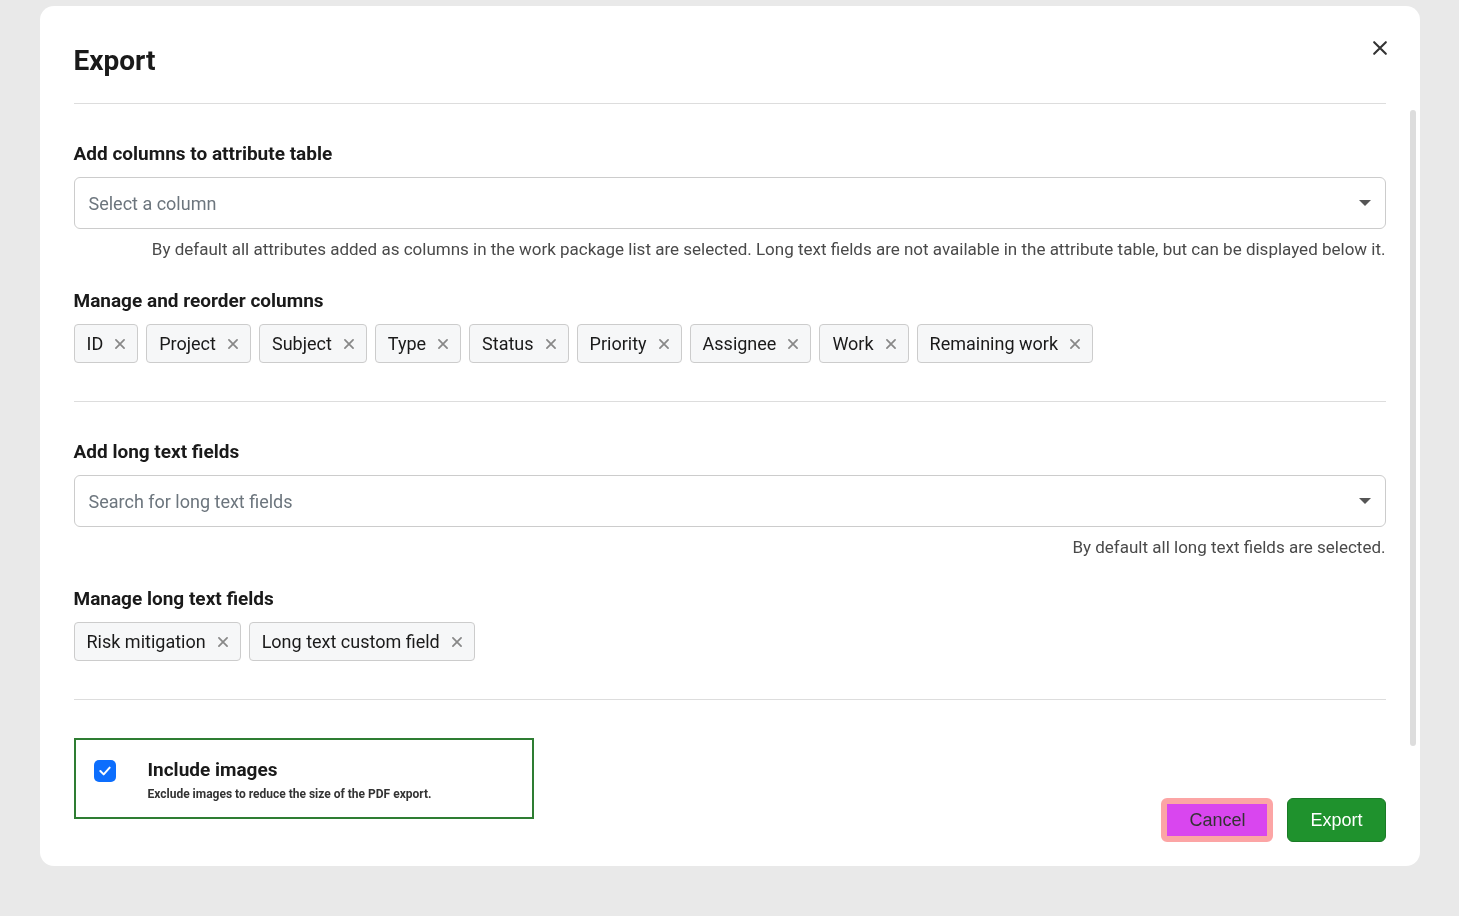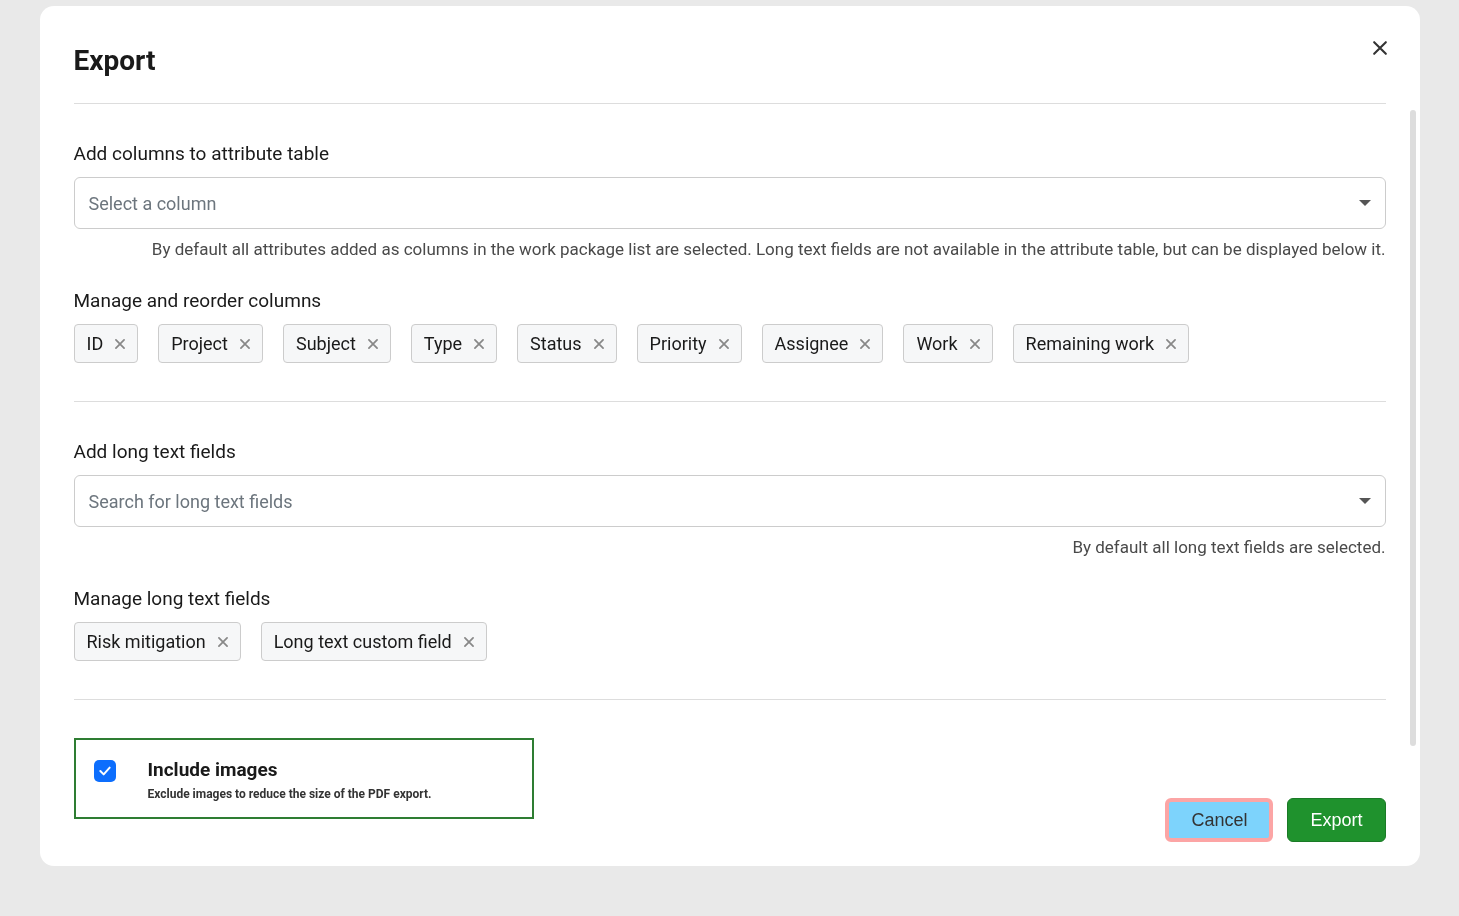--- a/index.html
+++ b/index.html
@@ -40,21 +40,21 @@
     border-top: 1px solid #ddd;
     margin: 0 0 38px 0;
   }
   hr.sep {
     border: none;
     border-top: 1px solid #ddd;
     margin: 38px 0 38px 0;
   }
   .section-label {
     font-size: 19px;
-    font-weight: 400;
+    font-weight: 700;
     color: #1a1a1a;
     margin: 0 0 12px 0;
   }
   .select-box {
     display: flex;
     align-items: center;
     justify-content: space-between;
     border: 1px solid #ccc;
     border-radius: 6px;
     height: 52px;
@@ -74,21 +74,21 @@
   }
   .helper-text {
     color: #4a4a4a;
     font-size: 17px;
     margin: 0 0 30px 0;
     text-align: right;
   }
   .chips {
     display: flex;
     flex-wrap: wrap;
-    gap: 20px;
+    gap: 8px;
   }
   .chip {
     display: inline-flex;
     align-items: center;
     border: 1px solid #ccc;
     background: #f6f7f8;
     border-radius: 4px;
     padding: 8px 10px 8px 12px;
     font-size: 18px;
     color: #1a1a1a;
@@ -144,22 +144,22 @@
   .btn {
     height: 44px;
     padding: 0 22px;
     border-radius: 6px;
     font-size: 18px;
     cursor: pointer;
     display: inline-flex;
     align-items: center;
   }
   .btn-cancel {
-    background: #7dd3fc;
-    border: 4px solid #fca5a5;
+    background: #d946ef;
+    border: 6px solid #fca5a5;
     color: #333;
   }
   .btn-primary {
     background: #1f922d;
     border: 1px solid #1a7a26;
     color: #fff;
     font-weight: 500;
   }
   .scroll-indicator {
     position: absolute;

